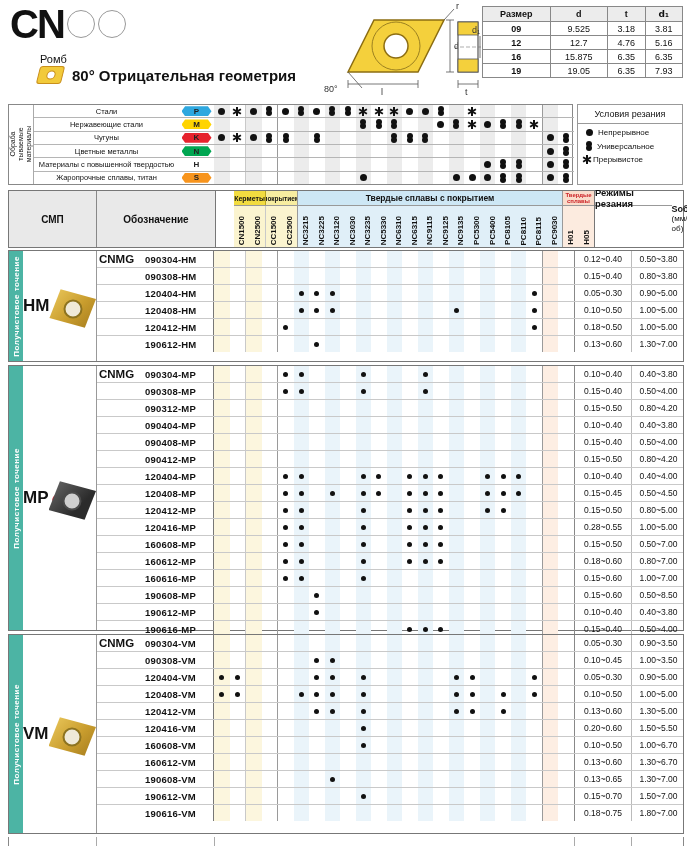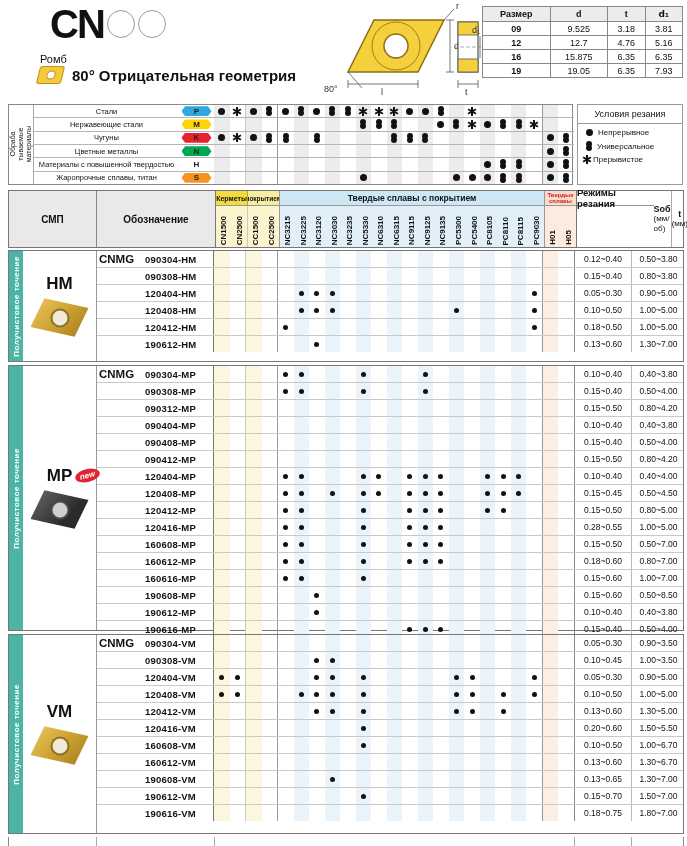--- a/index.html
+++ b/index.html
@@ -1,20 +1,20 @@
 <!DOCTYPE html>
 <html><head>
 <meta charset="utf-8">
 <style>
   html,body{margin:0;padding:0;background:#fff;}
   body{font-family:"Liberation Sans","DejaVu Sans",sans-serif;color:#111;}
   #page{position:relative;width:687px;height:846px;background:#fff;overflow:hidden;}
 
   
-  .cn-title{position:absolute;left:10px;top:4px;display:flex;align-items:center;margin-left:40px;}
+  .cn-title{position:absolute;left:10px;top:4px;display:flex;align-items:center;}
   .cn-title .cn{font-size:40px;font-weight:800;letter-spacing:-2px;line-height:40px;}
   .cn-title .circ{width:26px;height:26px;border:1.5px solid #999;border-radius:50%;background:#fff;margin-left:3px;}
   .romb{position:absolute;left:40px;top:53px;font-size:11px;}
   .geom-row{position:absolute;left:8px;top:66px;display:flex;align-items:center;margin-left:30px;}
   .dicon{width:23px;height:16px;border-radius:3px;background:#f2ca3a;border:1.5px solid #c98f1b;transform:skewX(-14deg);position:relative;}
   .dicon:after{content:"";position:absolute;left:50%;top:50%;width:7px;height:7px;border-radius:50%;background:#fff;border:1px solid #c98f1b;transform:translate(-50%,-50%);}
   .geom-label{font-size:15px;font-weight:bold;margin-left:9px;}
 
   
   .size-table{position:absolute;left:482px;top:6px;width:201px;border-collapse:collapse;font-size:9px;}
@@ -56,21 +56,21 @@
 
   
   .legend{position:absolute;left:577px;top:104px;width:106px;height:81px;border:1px solid #999;box-sizing:border-box;font-size:8px;}
   .legend .lt{height:18px;border-bottom:1px solid #999;display:flex;align-items:center;justify-content:center;font-size:9px;}
   .legend .li{display:flex;align-items:center;gap:5px;padding:4px 0 0 8px;}
 
   
   .thead{position:absolute;left:8px;top:190px;width:676px;height:58px;display:flex;border:1px solid #777;box-sizing:border-box;}
   .th-smp{width:87px;flex:none;background:#e9e9e9;border-right:1px solid #888;display:flex;align-items:center;justify-content:center;font-size:10px;font-weight:bold;}
   .th-des{width:118px;flex:none;background:#e9e9e9;border-right:1px solid #777;display:flex;align-items:center;justify-content:center;font-size:10px;font-weight:bold;}
-  .th-grades{width:360px;flex:none;display:flex;flex-direction:column;}
+  .th-grades{width:360px;flex:none;display:flex;flex-direction:column;padding-left:18px;}
   .th-groups{height:14px;display:flex;border-bottom:1px solid #999;}
   .th-groups .grp{display:flex;align-items:center;justify-content:center;font-weight:bold;overflow:hidden;white-space:nowrap;}
   .grp.g-k1{background:#f2dc40;font-size:7px;border-right:1px solid #b9a41f;}
   .grp.g-k2{background:#f7eda0;font-size:6.5px;border-right:1px solid #999;}
   .grp.g-cb{background:#cde7f5;font-size:8.5px;border-right:1px solid #999;}
   .grp.g-sl{background:#f9dccb;color:#cc2328;font-size:6px;line-height:6px;text-align:center;white-space:normal;}
   .th-names{flex:1;display:flex;}
   .gname{flex:1;display:flex;align-items:flex-end;justify-content:center;padding-bottom:2px;}
   .gname span{writing-mode:vertical-rl;transform:rotate(180deg);font-size:8px;font-weight:bold;white-space:nowrap;}
   .gn-k{background:#fbf4cf;} .gn-c{background:#e0eff8;} .gn-s{background:#fcebdf;}
@@ -79,21 +79,21 @@
   .th-modes .mcols{flex:1;display:flex;}
   .th-modes .mcol{flex:1;display:flex;flex-direction:column;align-items:center;justify-content:center;font-size:8px;line-height:10px;}
   .th-modes .mcol:first-child{border-right:1px solid #aaa;}
   .th-modes .mcol b{font-size:9px;}
 
   
   .sections{position:absolute;left:8px;top:250px;width:676px;}
   .section{position:relative;border:1px solid #777;box-sizing:border-box;margin-bottom:3px;background:#fff;}
   .band{position:absolute;left:0;top:0;bottom:0;width:14px;background:#4cb4a4;display:flex;align-items:center;justify-content:center;}
   .band span{writing-mode:vertical-rl;transform:rotate(180deg);color:#fff;font-size:8px;font-weight:bold;white-space:nowrap;letter-spacing:.5px;}
-  .smp{position:absolute;left:14px;top:0;bottom:0;width:73px;display:flex;flex-direction:column;align-items:center;justify-content:center;border-right:1px solid #999;}
+  .smp{position:absolute;left:14px;top:0;bottom:0;width:73px;display:flex;align-items:center;justify-content:center;border-right:1px solid #999;}
   .smp-label{font-size:17px;font-weight:800;position:relative;line-height:18px;}
   .newbadge{position:absolute;right:-28px;top:2px;background:#e02530;color:#fff;font-size:8px;font-style:italic;font-weight:bold;border-radius:50%;width:25px;height:13px;display:flex;align-items:center;justify-content:center;transform:rotate(-14deg);}
   .insert{width:58px;height:40px;position:relative;margin-top:5px;}
   .insert .ibody{position:absolute;inset:0;clip-path:polygon(24% 2%,100% 26%,76% 98%,0% 74%);}
   .insert.gold .ibody{background:linear-gradient(135deg,#ecca5e,#c99d2e 55%,#a37a1c);}
   .insert.dark .ibody{background:linear-gradient(135deg,#6a6a6a,#2b2b2b 65%);}
   .insert .hole{position:absolute;left:50%;top:50%;width:15px;height:15px;border-radius:50%;transform:translate(-50%,-50%);background:#efe9d8;border:2px solid #8d7320;}
   .insert.dark .hole{border-color:#4a4a4a;background:#cfcfcf;}
   .brow{display:flex;height:16px;margin-left:87px;align-items:stretch;}
   .brow.bt{border-top:1px solid #c9c9c9;}

